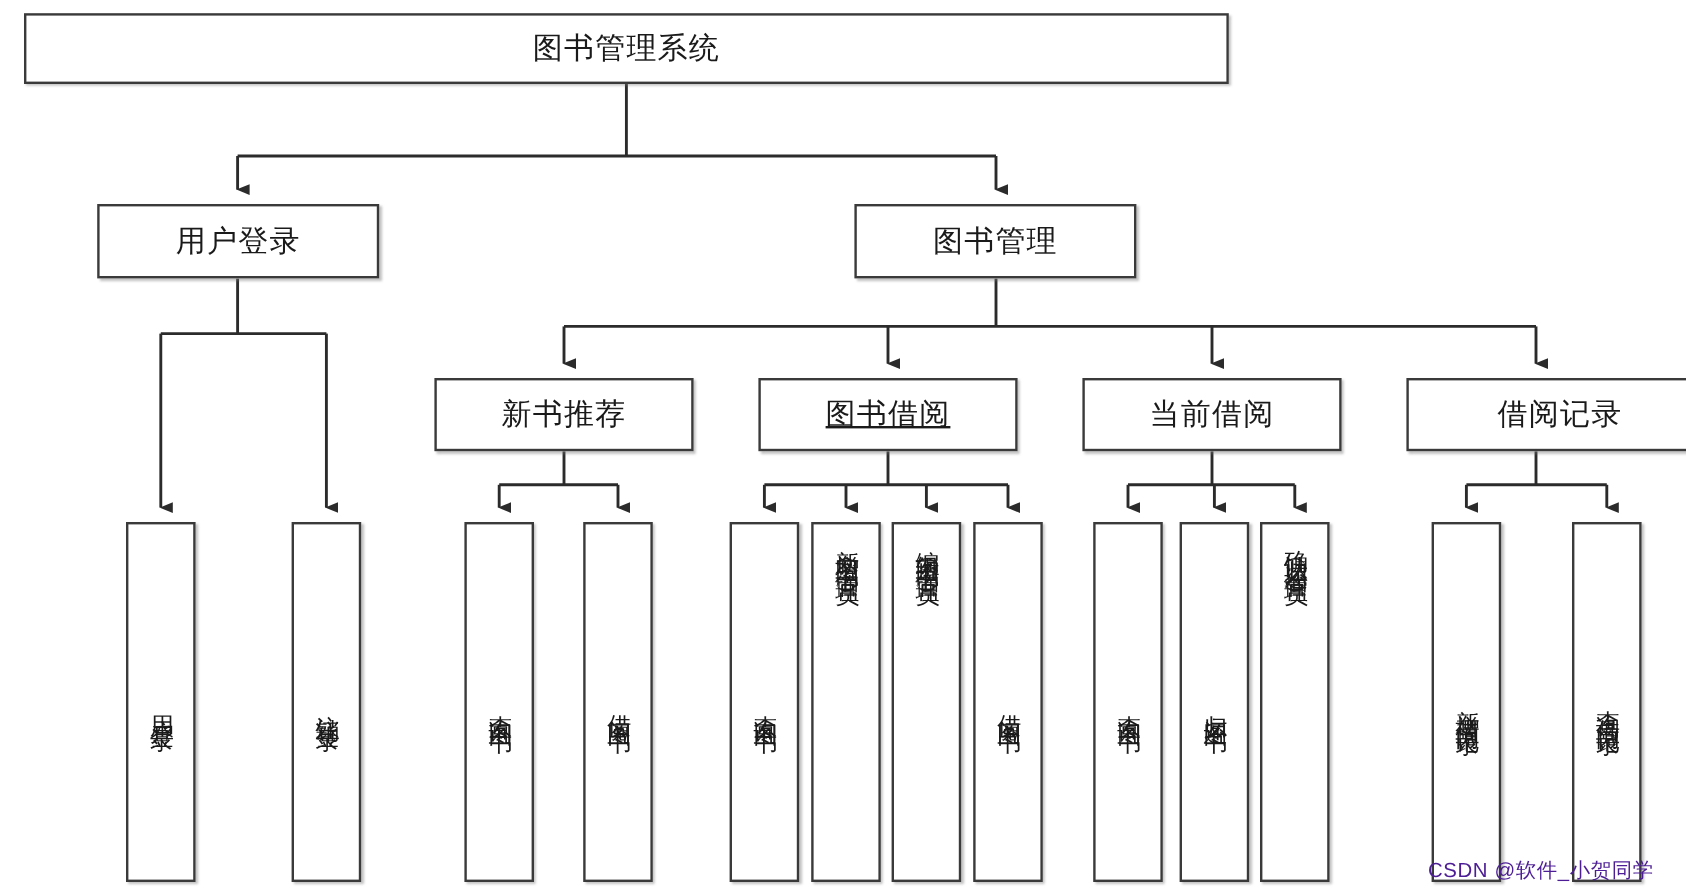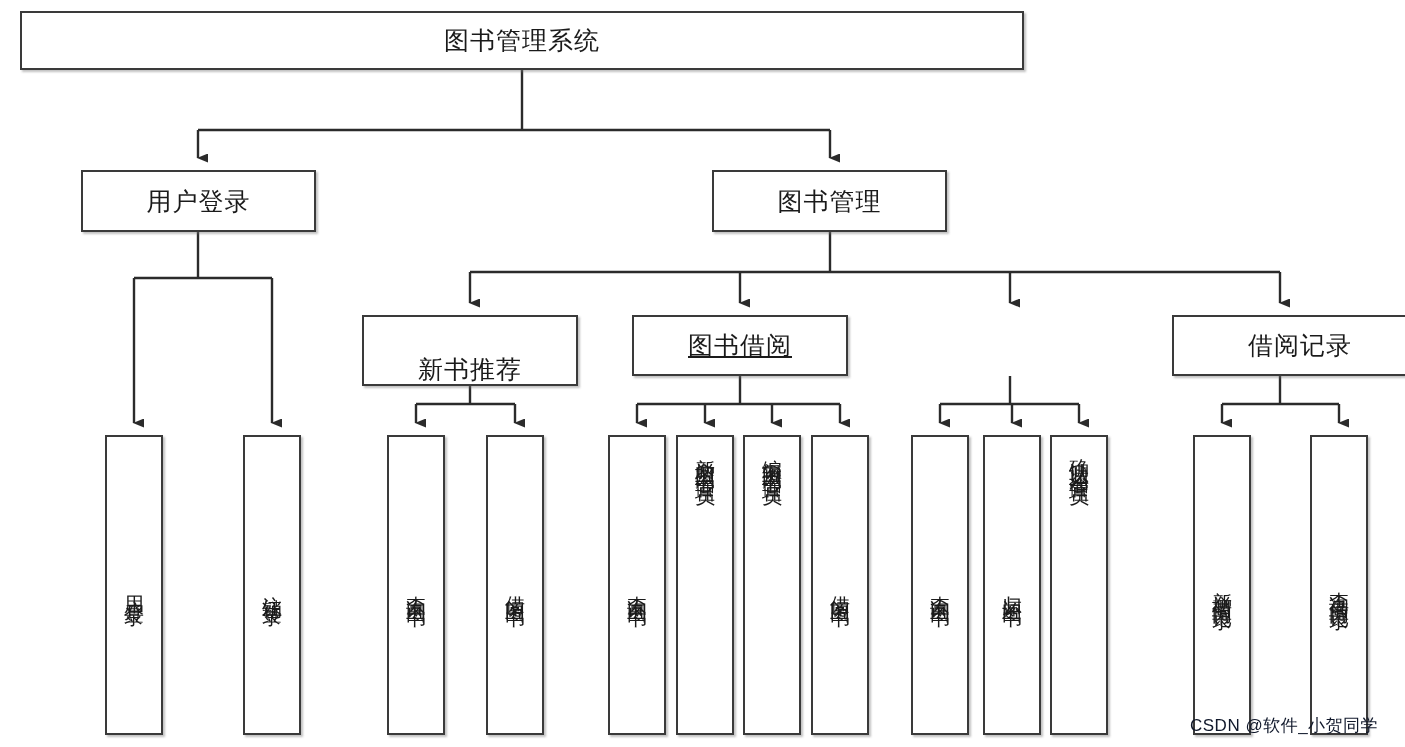--- a/index.html
+++ b/index.html
@@ -58,21 +58,21 @@
     line-height: 1.05;
     white-space: nowrap;
     display: block;
   }
   .node-box.leaf.center-v {
     align-items: center;
   }
   .watermark {
     position: absolute;
     font-size: 17px;
-    color: #0f172a;
+    color: #4c1d95;
     white-space: nowrap;
     letter-spacing: 0.5px;
     pointer-events: none;
   }
 </style>
 </head>
 <body>
 
 <div id="diagram-root">
 
@@ -142,26 +142,29 @@
     <span class="node-label">图书管理系统</span>
   </div>
 
   <div class="node-box" style="left:81px; top:170px; width:235px; height:62px;">
     <span class="node-label">用户登录</span>
   </div>
   <div class="node-box" style="left:712px; top:170px; width:235px; height:62px;">
     <span class="node-label">图书管理</span>
   </div>
 
-  <div class="node-box" style="left:362px; top:315px; width:216px; height:71px;align-items:flex-end;">
+  <div class="node-box" style="left:362px; top:315px; width:216px; height:61px;">
     <span class="node-label">新书推荐</span>
   </div>
   <div class="node-box" style="left:632px; top:315px; width:216px; height:61px;text-decoration:underline;">
     <span class="node-label">图书借阅</span>
   </div>
+  <div class="node-box" style="left:902px; top:315px; width:216px; height:61px;">
+    <span class="node-label">当前借阅</span>
+  </div>
   <div class="node-box" style="left:1172px; top:315px; width:256px; height:61px;">
     <span class="node-label">借阅记录</span>
   </div>
 
   <div class="node-box leaf center-v" style="left:105px; top:435px; width:58px; height:300px;">
     <span class="node-label">用户登录</span>
   </div>
   <div class="node-box leaf center-v" style="left:243px; top:435px; width:58px; height:300px;">
     <span class="node-label">注销登录</span>
   </div>

